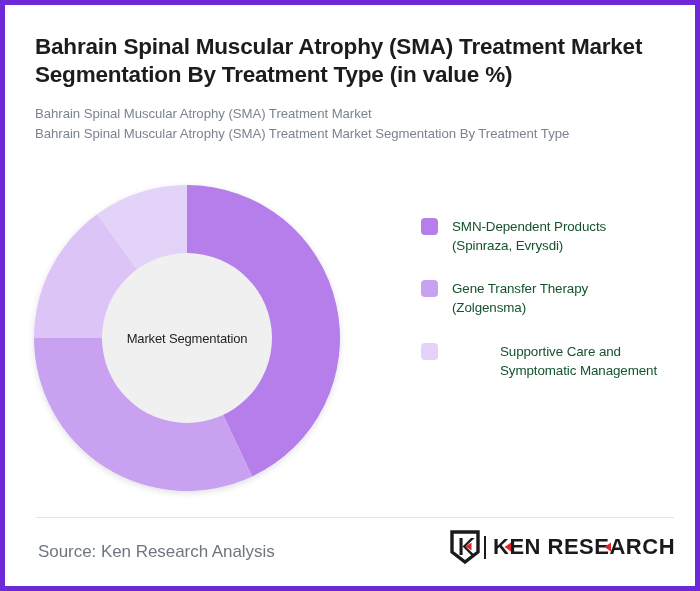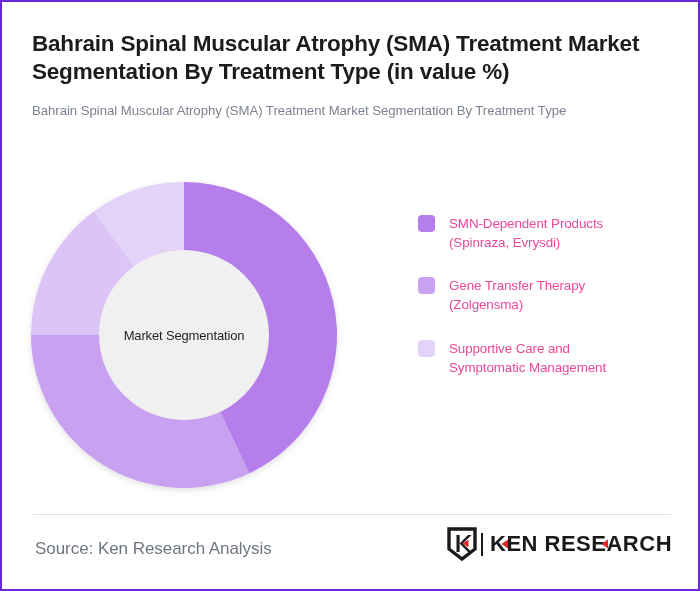--- a/index.html
+++ b/index.html
@@ -10,21 +10,21 @@
   }
   body {
     font-family: "Liberation Sans", sans-serif;
     -webkit-font-smoothing: antialiased;
   }
   #page {
     position: relative;
     width: 700px;
     height: 591px;
     background: #ffffff;
-    border: 2px solid #6d28d9;
+    border: 5px solid #6d28d9;
     box-sizing: border-box;
     overflow: hidden;
   }
 
   
   .header {
     position: absolute;
     left: 30px;
     top: 28px;
     width: 645px;
@@ -91,32 +91,32 @@
     position: absolute;
     left: 416px;
     top: 47px;
     width: 262px;
   }
   .legend-item {
     display: flex;
     align-items: flex-start;
     margin-bottom: 24px;
   }
-  .legend-item:last-child { margin-bottom: 0; }
+  .legend-item:last-child { margin-bottom: 0; gap: 48px; }
   .legend-swatch {
     flex: 0 0 auto;
     width: 17px;
     height: 17px;
     border-radius: 4px;
     margin-top: 1px;
     margin-right: 14px;
   }
   .legend-label {
     font-size: 13.4px;
-    color: #ec4899;
+    color: #14532d;
     line-height: 1.43;
     letter-spacing: -0.1px;
   }
 
   
   .footer-divider {
     position: absolute;
     left: 31px;
     top: 512px;
     width: 638px;
@@ -155,20 +155,21 @@
   }
 </style>
 </head>
 <body>
 
 <div id="page">
 
   <div class="header">
     <h1 class="chart-title">Bahrain Spinal Muscular Atrophy (SMA) Treatment Market Segmentation By Treatment Type (in value %)</h1>
     <div class="subtitle-block">
+      <p class="chart-subtitle">Bahrain Spinal Muscular Atrophy (SMA) Treatment Market</p>
       <p class="chart-subtitle">Bahrain Spinal Muscular Atrophy (SMA) Treatment Market Segmentation By Treatment Type</p>
     </div>
   </div>
 
   <div class="chart-area">
 
     <div class="donut-wrap">
       <svg class="donut-svg" viewBox="0 0 306 306">
         <defs>
           <filter id="donutShadow" x="-25%" y="-25%" width="150%" height="150%">

